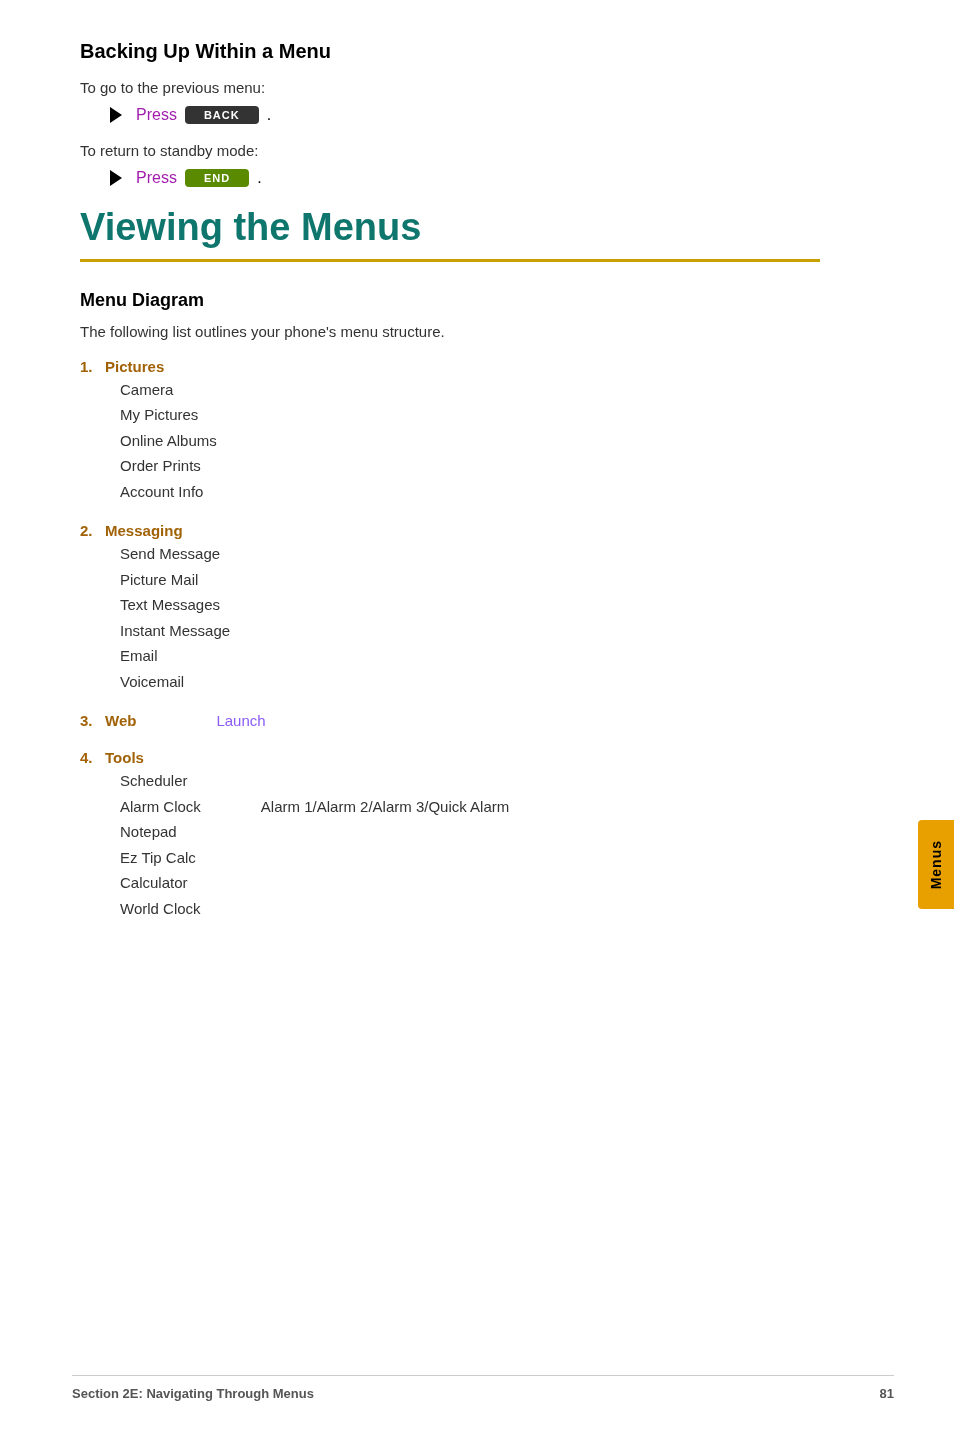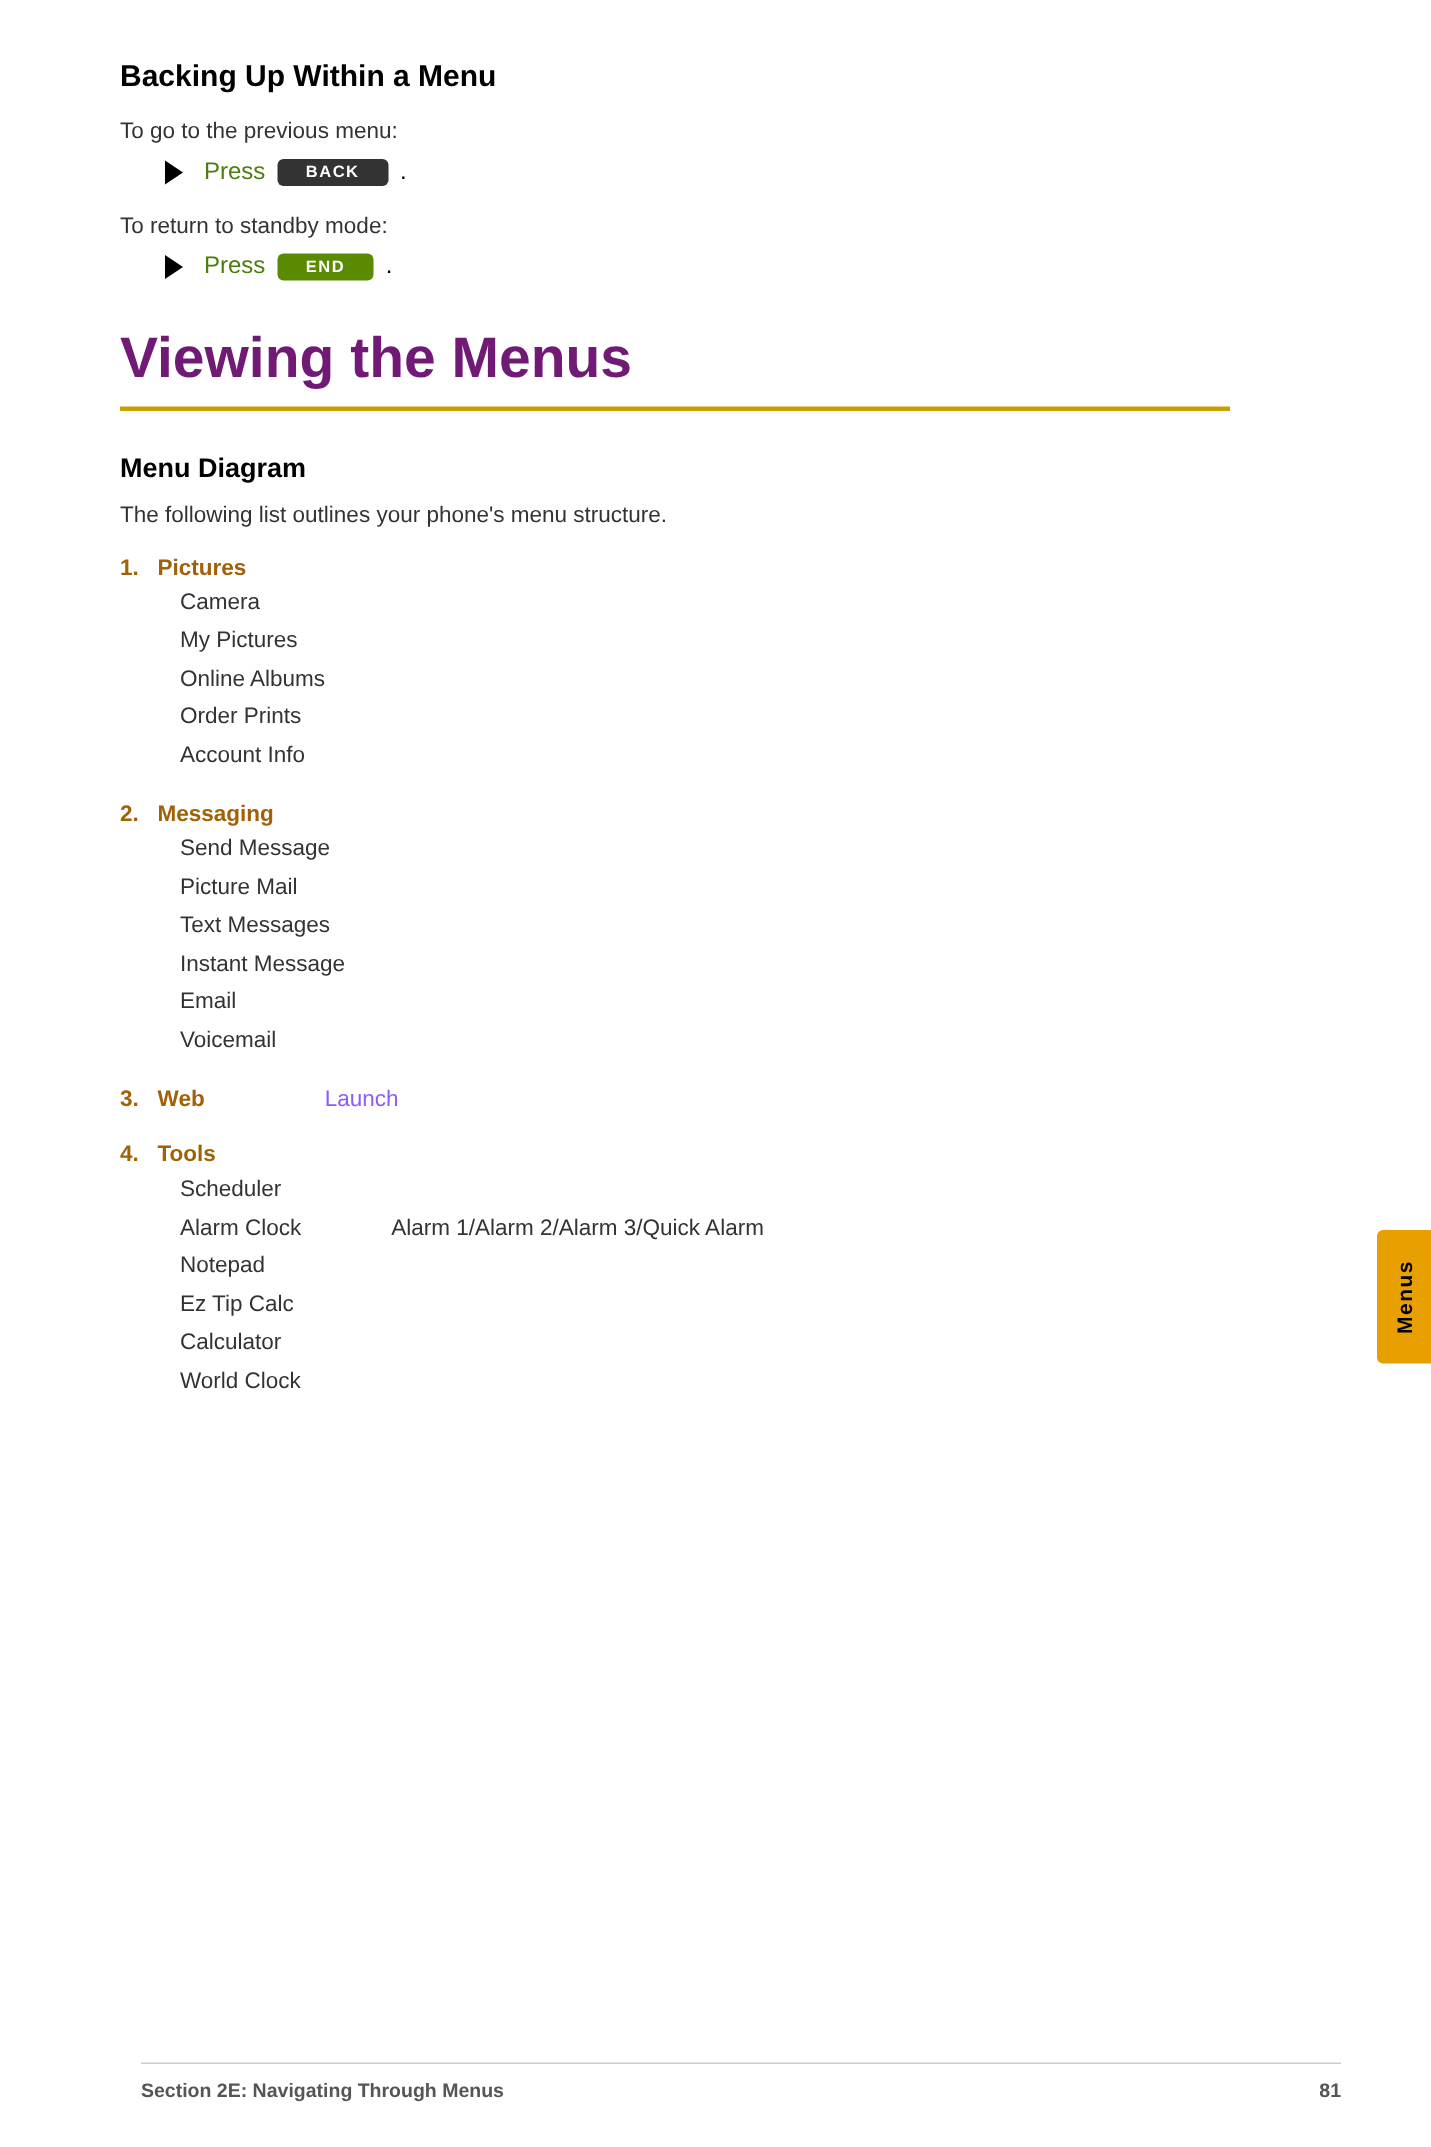--- a/index.html
+++ b/index.html
@@ -45,21 +45,21 @@
       border-top: 8px solid transparent;
       border-bottom: 8px solid transparent;
       border-left: 12px solid #000;
       display: inline-block;
       margin-right: 6px;
       flex-shrink: 0;
     }
 
     .press-word {
       font-size: 16px;
-      color: #4d7c0f;
+      color: #a21caf;
     }
 
     .key-badge {
       display: inline-flex;
       align-items: center;
       justify-content: center;
       background: #333;
       color: #fff;
       font-size: 11px;
       font-weight: bold;
@@ -73,22 +73,22 @@
     }
 
     .period {
       font-size: 16px;
     }
 
     
     .big-section-title {
       font-size: 38px;
       font-weight: bold;
-      color: #701a75;
-      margin-top: 32px;
+      color: #0f766e;
+      margin-top: 20px;
       margin-bottom: 0;
       line-height: 1.1;
     }
 
     .gold-divider {
       height: 3px;
       background: #c8a000;
       margin: 10px 0 28px 0;
     }
 
@@ -159,21 +159,21 @@
       font-size: 14px;
       font-weight: bold;
       color: #000;
       letter-spacing: 1px;
     }
 
     
     .footer {
       position: absolute;
       bottom: 30px;
-      left: 94px;
+      left: 72px;
       right: 60px;
       display: flex;
       justify-content: space-between;
       align-items: center;
       border-top: 1px solid #ccc;
       padding-top: 10px;
     }
 
     .footer-left {
       font-size: 13px;

